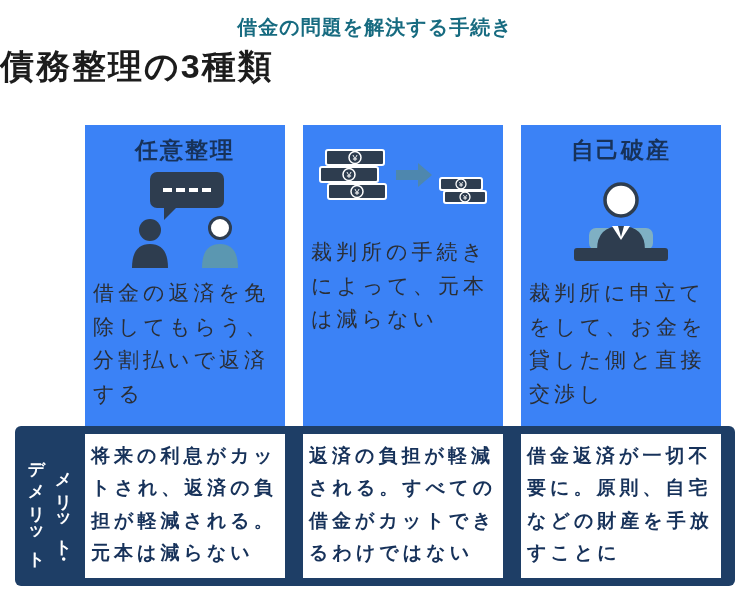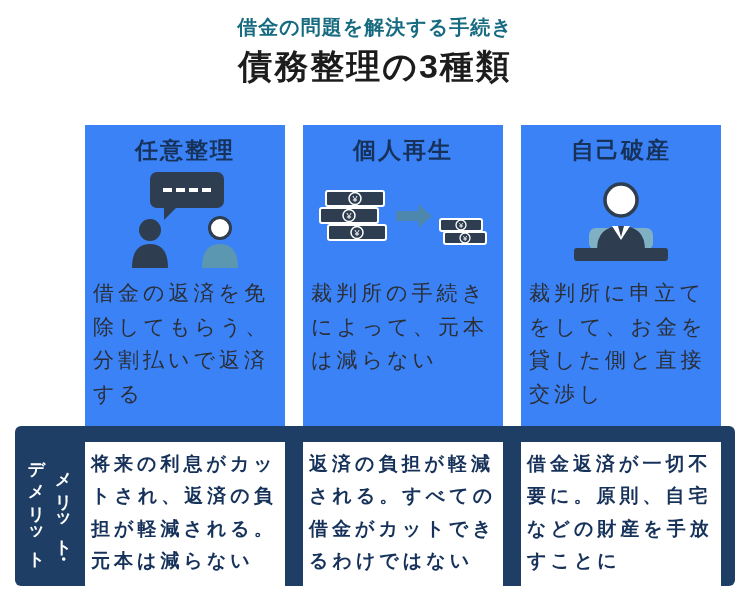--- a/index.html
+++ b/index.html
@@ -5,21 +5,21 @@
   html,body { margin:0; padding:0; background:#ffffff; }
   .page {
     position:relative; width:750px; height:600px; background:#ffffff;
     font-family:"Liberation Sans", sans-serif; overflow:hidden;
   }
   .subtitle {
     position:absolute; top:14px; left:0; right:0; text-align:center;
     color:#176b80; font-size:20px; font-weight:bold; letter-spacing:1px;
   }
   .title {
-    position:absolute; top:44px; left:0; right:0; text-align:center;
+    position:absolute; top:44px; left:0; right:0; text-align:left;
     color:#1c1c1c; font-size:34px; font-weight:bold; letter-spacing:2px;
   }
   .columns {
     position:absolute; top:125px; left:85px; display:flex; gap:18px;
   }
   .col { width:200px; height:301px; background:#3b82f6; box-sizing:border-box; }
   .col-title {
     text-align:center; padding-top:10px; font-size:23px; font-weight:bold;
     color:#17325a; letter-spacing:2px;
   }
@@ -37,21 +37,21 @@
   .vlabel {
     position:absolute; left:0; top:0; bottom:0; width:70px;
     display:flex; flex-direction:row-reverse; align-items:center;
     justify-content:center; gap:4px;
   }
   .vlabel span {
     writing-mode:vertical-rl; text-orientation:upright;
     color:#ffffff; font-size:17px; font-weight:bold; letter-spacing:3px;
   }
   .merits {
-    position:absolute; left:70px; top:8px; display:flex; gap:18px;margin-top:8px;
+    position:absolute; left:70px; top:8px; display:flex; gap:18px;
   }
   .merit {
     width:200px; height:144px; background:#ffffff; box-sizing:border-box;
     padding:6px 6px; font-size:19px; font-weight:bold; color:#17325a;
     letter-spacing:4px; line-height:1.7; text-align:left;
   }
   svg { display:block; }
 </style>
 </head>
 <body>
@@ -78,21 +78,20 @@
           <circle cx="30" cy="60" r="11" fill="#2e3d4f"></circle>
           <path d="M12 98 q0 -24 18 -24 q18 0 18 24 z" fill="#2e3d4f"></path>
           <circle cx="100" cy="58" r="10.5" fill="#ffffff" stroke="#2e3d4f" stroke-width="3"></circle>
           <path d="M82 98 q0 -24 18 -24 q18 0 18 24 z" fill="#5b97b1"></path>
         </svg>
       </div>
       <div class="desc">借金の返済を免除してもらう、分割払いで返済する</div>
     </div>
 
     <div class="col">
-      <div class="col-title">個人再生</div>
       <div class="icon-wrap">
         <svg viewBox="0 0 170 90" width="170" height="90" aria-hidden="true">
           <g>
             <rect x="8" y="16" width="58" height="15" rx="2" fill="#2e3d4f" stroke="#ffffff" stroke-width="2"></rect>
             <circle cx="37" cy="23.5" r="6" fill="#2e3d4f" stroke="#ffffff" stroke-width="1.5"></circle>
             <text x="37" y="27" font-size="9" fill="#ffffff" text-anchor="middle" font-family="Liberation Sans, sans-serif">¥</text>
             <rect x="2" y="33" width="58" height="15" rx="2" fill="#2e3d4f" stroke="#ffffff" stroke-width="2"></rect>
             <circle cx="31" cy="40.5" r="6" fill="#2e3d4f" stroke="#ffffff" stroke-width="1.5"></circle>
             <text x="31" y="44" font-size="9" fill="#ffffff" text-anchor="middle" font-family="Liberation Sans, sans-serif">¥</text>
             <rect x="10" y="50" width="58" height="15" rx="2" fill="#2e3d4f" stroke="#ffffff" stroke-width="2"></rect>

